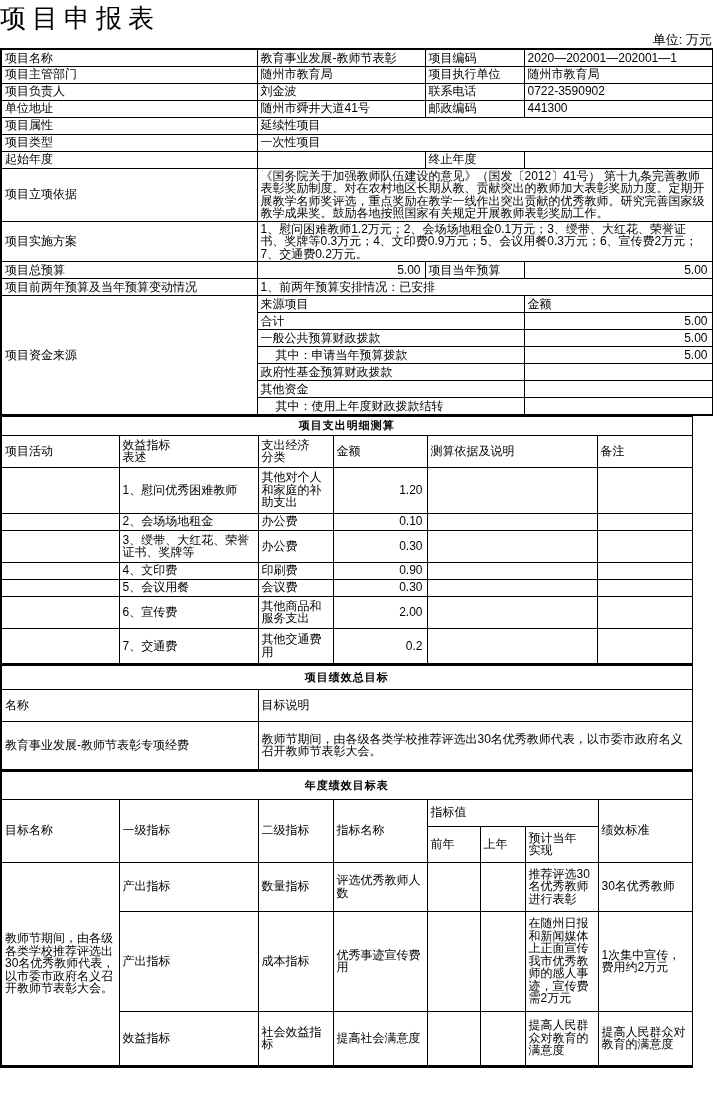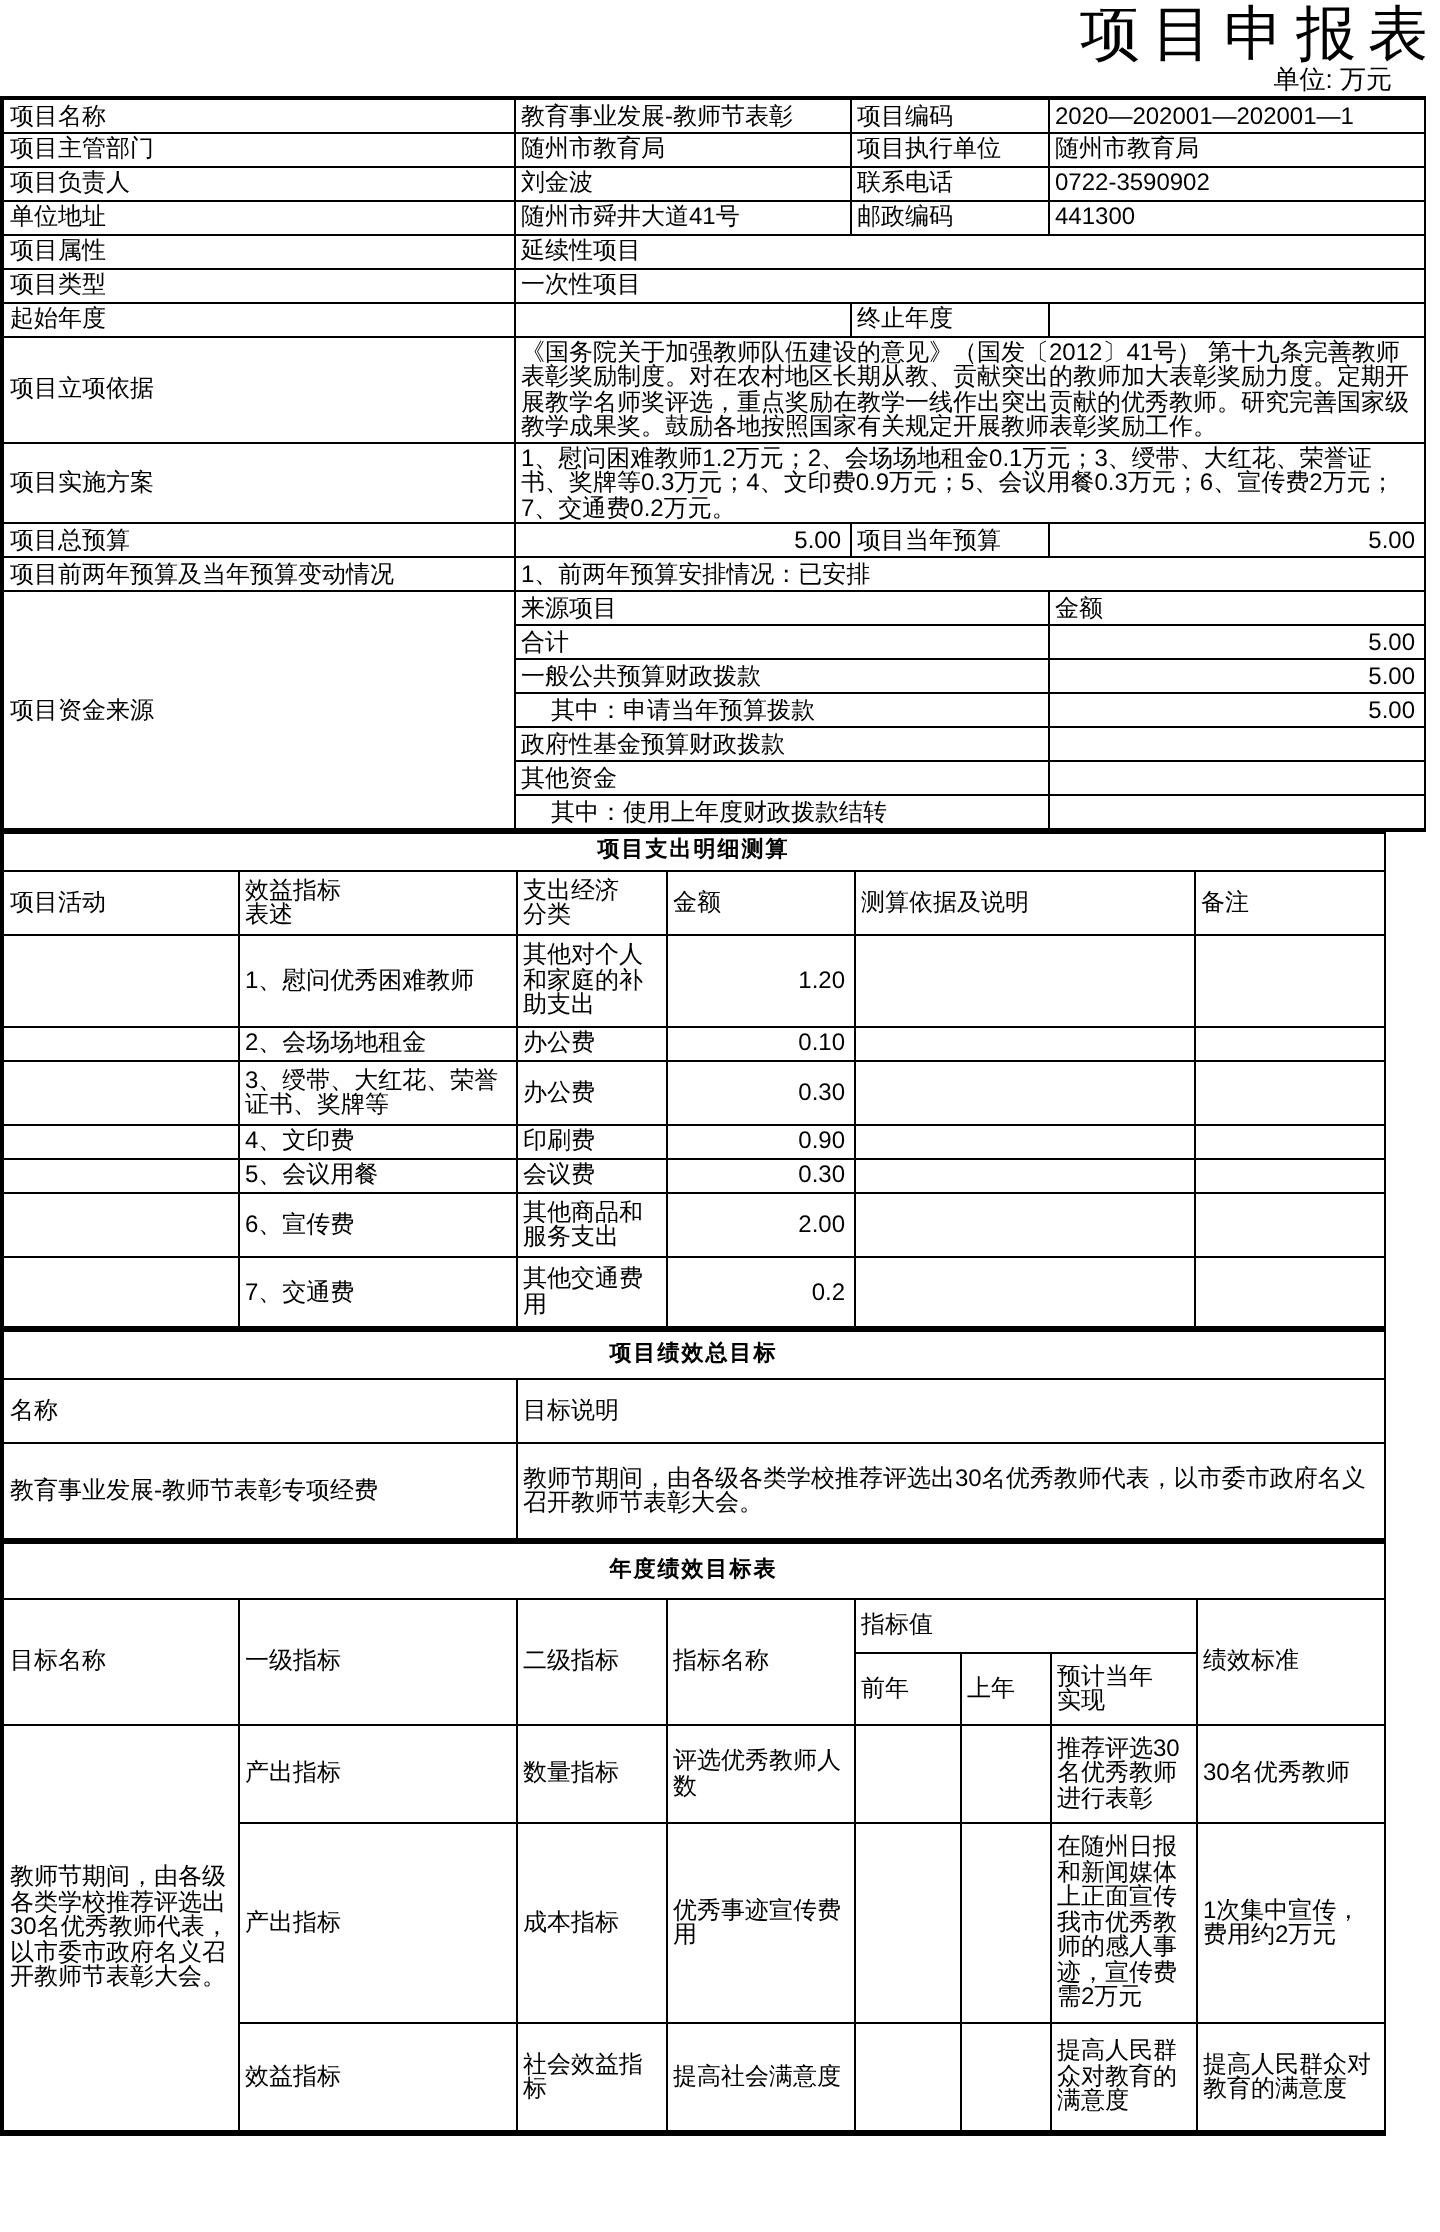--- a/index.html
+++ b/index.html
@@ -1,19 +1,19 @@
 <!DOCTYPE html>
 <html><head>
 <meta charset="utf-8">
 <style>
   html,body{margin:0;padding:0;background:#fff;color:#000;}
   body{width:720px;font-family:"Liberation Sans","DejaVu Sans",sans-serif;}
   .doc{width:720px;}
-  .main-title{font-size:30px;font-weight:normal;letter-spacing:6px;text-align:right;margin:4px 0 0 0;line-height:28px;}
-  .unit-note{font-size:13px;text-align:right;padding-right:24px;line-height:15px;margin-bottom:1px;}
+  .main-title{font-size:26px;font-weight:normal;letter-spacing:6px;text-align:left;margin:4px 0 0 0;line-height:28px;}
+  .unit-note{font-size:13px;text-align:right;padding-right:8px;line-height:15px;margin-bottom:1px;}
   table{border-collapse:collapse;table-layout:fixed;}
   td{border:1px solid #000;font-size:12px;line-height:12.5px;padding:1px 3px;overflow:hidden;vertical-align:middle;word-break:break-all;}
   .t1{width:711px;border-top:2px solid #000;border-left:2px solid #000;border-bottom:2px solid #000;}
   .t2{width:691px;border-left:2px solid #000;border-bottom:2px solid #000;}
   .t3{width:691px;border-left:2px solid #000;border-bottom:2px solid #000;}
   .t4{width:691px;border-left:2px solid #000;border-bottom:3px solid #000;}
   .c{}
   .l{text-align:left;}
   .r{text-align:right;padding-right:4px;}
   .pre{white-space:pre-line;}

